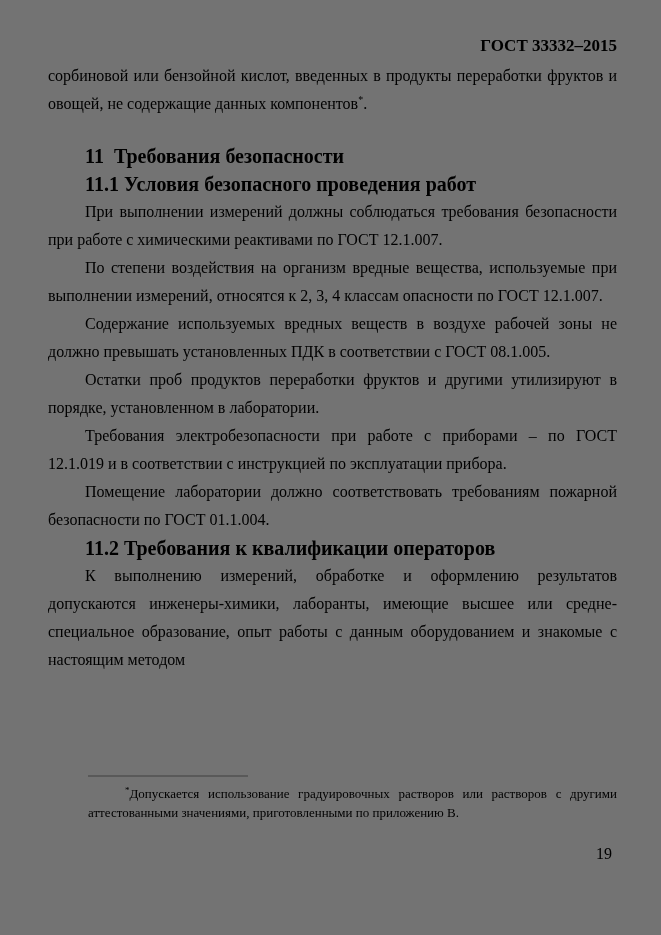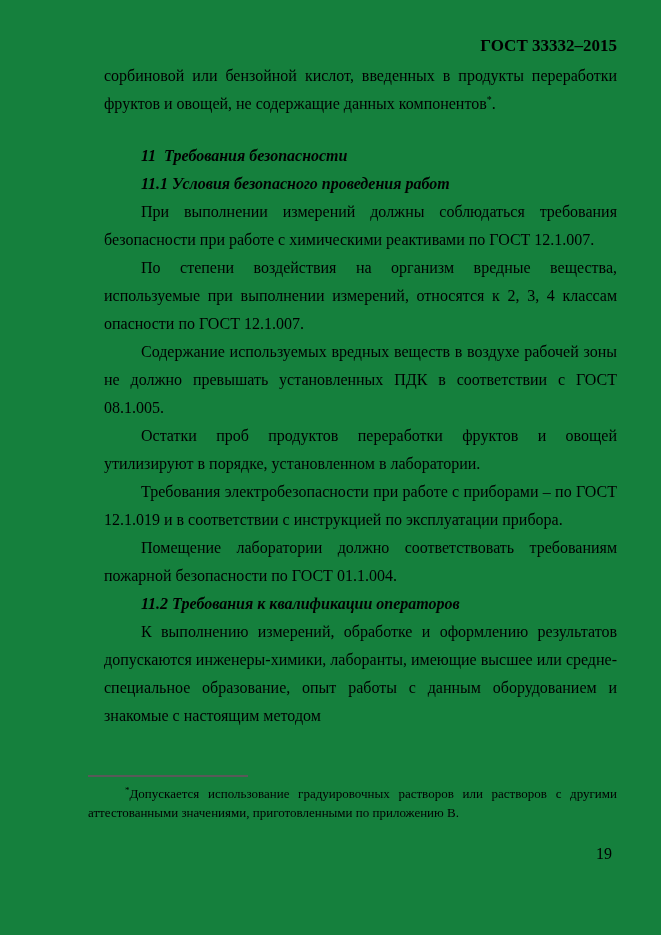--- a/index.html
+++ b/index.html
@@ -4,25 +4,25 @@
 <style>
   html, body {
     margin: 0;
     padding: 0;
     background: #ffffff;
   }
   .page {
     position: relative;
     width: 661px;
     height: 935px;
-    background: #15803d;
+    background: #737373;
     color: #000000;
     font-family: "Liberation Serif", "DejaVu Serif", serif;
     box-sizing: border-box;
-    padding: 36px 44px 0 104px;
+    padding: 36px 44px 0 48px;
     overflow: hidden;
   }
   .doc-header {
     text-align: right;
     font-weight: bold;
     font-size: 17px;
     line-height: 20px;
     margin: 0 0 6px 0;
   }
   .para {
@@ -30,27 +30,26 @@
     font-size: 16px;
     line-height: 28px;
     text-align: justify;
     text-indent: 37px;
   }
   .para.no-indent {
     text-indent: 0;
   }
   .heading {
     margin: 0;
-    font-size: 16px;
+    font-size: 20px;
     font-weight: bold;
     line-height: 28px;
     text-indent: 37px;
     text-align: left;
     white-space: pre-wrap;
-    font-style: italic;
   }
   .section-gap {
     margin-top: 24px;
   }
   sup.fn-ref {
     font-size: 10px;
     line-height: 0;
   }
   .footnote {
     position: absolute;
@@ -97,21 +96,21 @@
     <h2 class="heading section-gap">11&nbsp; Требования безопасности</h2>
 
     <h3 class="heading">11.1 Условия безопасного проведения работ</h3>
 
     <p class="para">При выполнении измерений должны соблюдаться требования безопасности при работе с химическими реактивами по ГОСТ 12.1.007.</p>
 
     <p class="para">По степени воздействия на организм вредные вещества, используемые при выполнении измерений, относятся к 2, 3, 4 классам опасности по ГОСТ 12.1.007.</p>
 
     <p class="para">Содержание используемых вредных веществ в воздухе рабочей зоны не должно превышать установленных ПДК в соответствии с ГОСТ 08.1.005.</p>
 
-    <p class="para">Остатки проб продуктов переработки фруктов и овощей утилизируют в порядке, установленном в лаборатории.</p>
+    <p class="para">Остатки проб продуктов переработки фруктов и другими утилизируют в порядке, установленном в лаборатории.</p>
 
     <p class="para">Требования электробезопасности при работе с приборами – по ГОСТ 12.1.019 и в соответствии с инструкцией по эксплуатации прибора.</p>
 
     <p class="para">Помещение лаборатории должно соответствовать требованиям пожарной безопасности по ГОСТ 01.1.004.</p>
 
     <h3 class="heading">11.2 Требования к квалификации операторов</h3>
 
     <p class="para">К выполнению измерений, обработке и оформлению результатов допускаются инженеры-химики, лаборанты, имеющие высшее или средне-специальное образование, опыт работы с данным оборудованием и знакомые с настоящим методом</p>
   </div>
 

